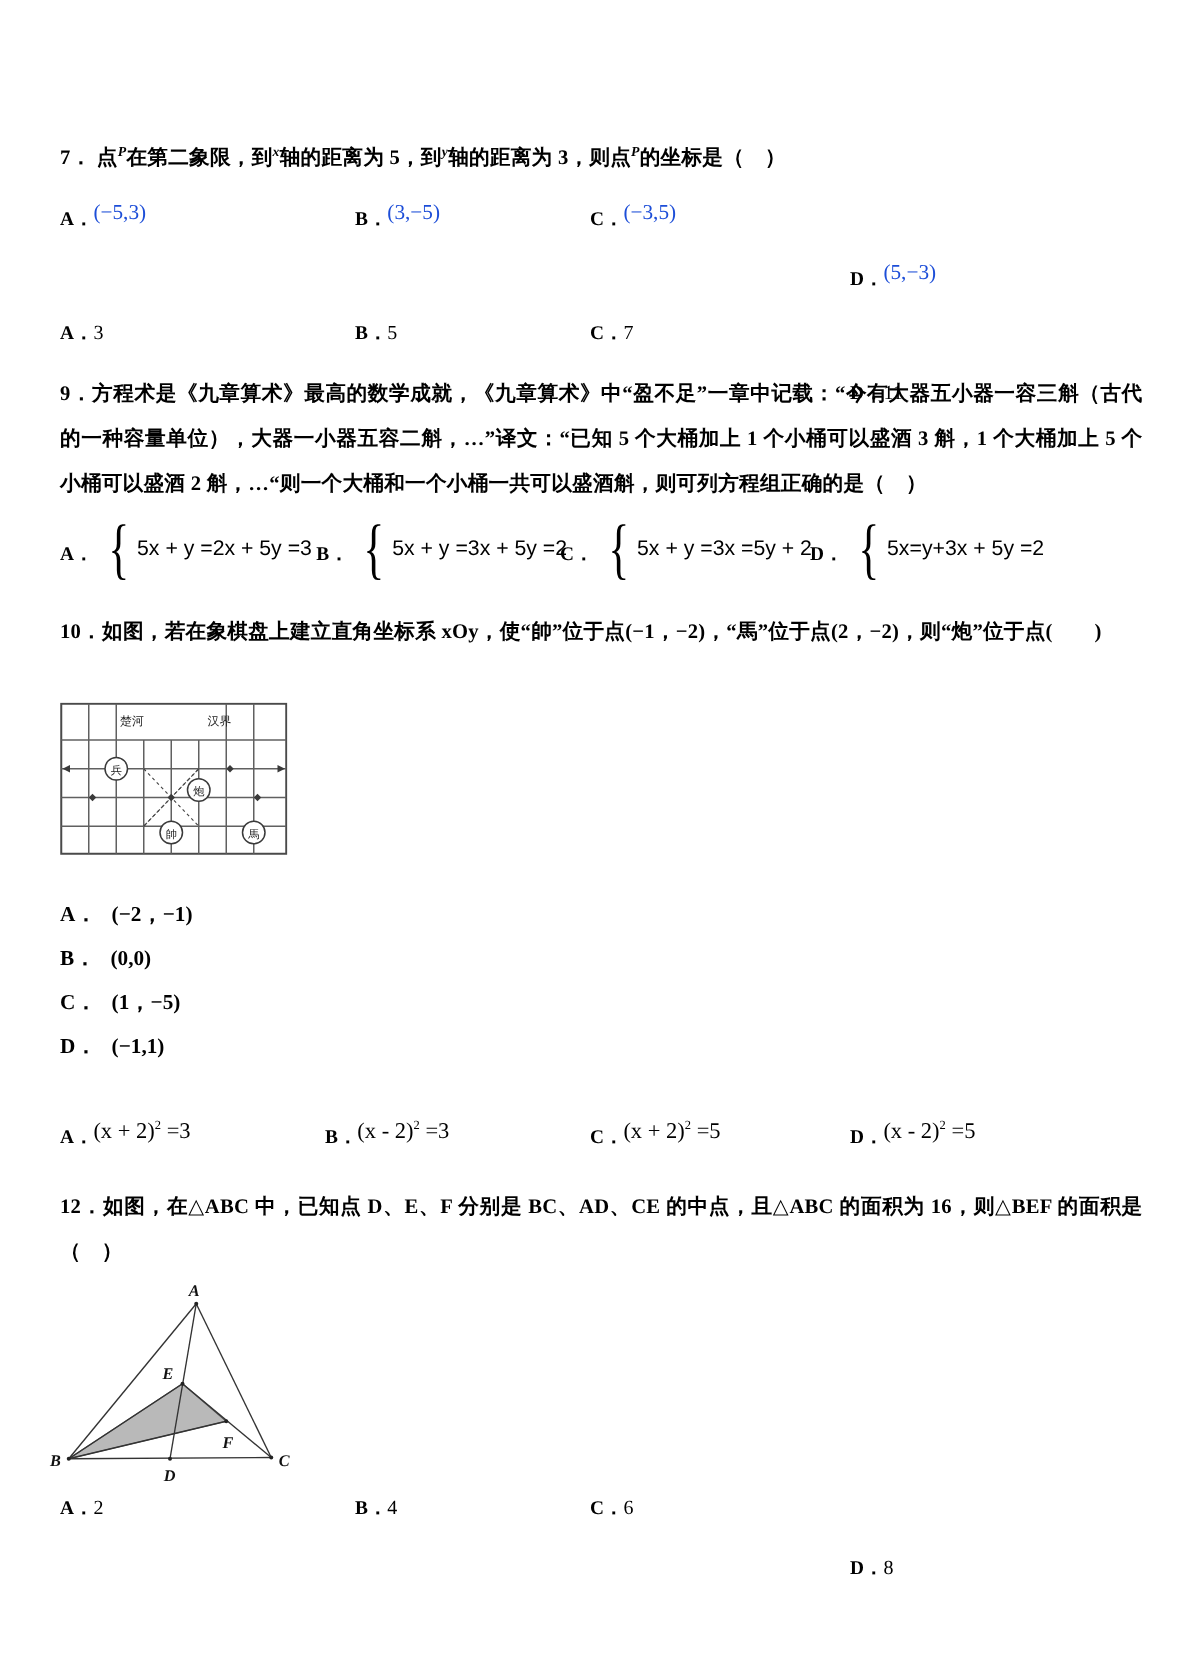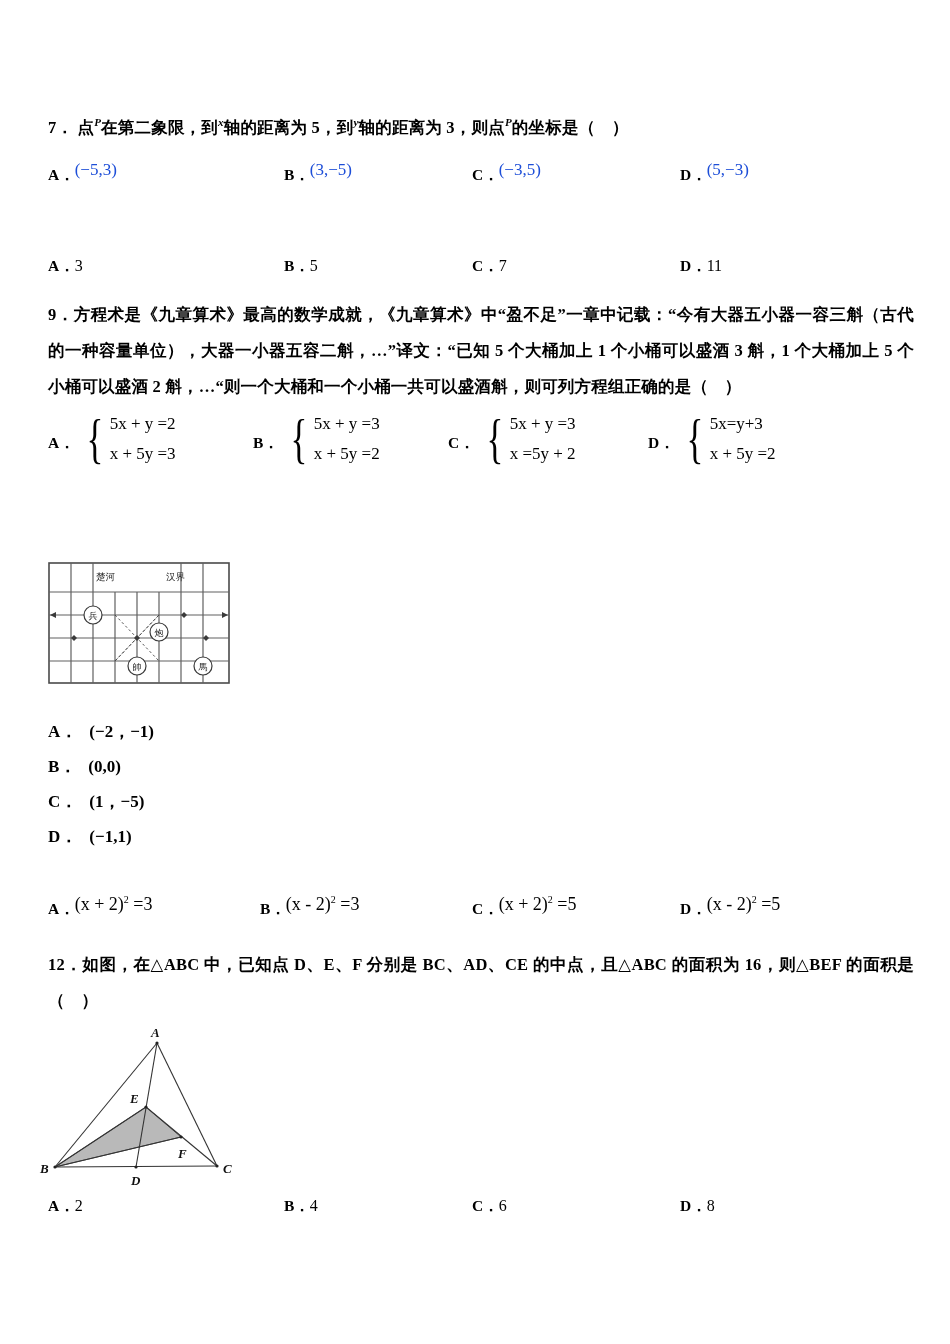--- a/index.html
+++ b/index.html
@@ -72,21 +72,21 @@
     top: -5px;
   }
   .plainval {
     font-size: 16px;
     font-weight: bold;
   }
   
   .o1 { left: 0px; }
   .o2 { left: 212px; margin-left: 24px; }
   .o3 { left: 424px; }
-  .o4 { left: 632px; }
+  .o4 { left: 632px; margin-top: 48px; }
 
   
   .opt-stack {
     position: absolute;
     left: 48px;
     font-size: 17px;
     font-weight: bold;
   }
   .opt-stack .lbl { margin-right: 12px; }
 
@@ -114,24 +114,23 @@
     font-size: 54px;
     line-height: 54px;
     font-family: "Liberation Serif", serif;
     font-weight: 300;
     margin-right: 2px;
     transform: scaleX(0.65);
     display: inline-block;
   }
   .eqs {
     display: flex;
-    flex-direction: column;
     justify-content: center;
     font-size: 17px;
-    font-family: Liberation Serif, serif;
+    font-family: Liberation Sans, sans-serif;
   }
   .eqs span {
     line-height: 30px;
     white-space: nowrap;
     font-style: normal;
   }
 
   
   .powopt {
     position: absolute;
@@ -228,20 +227,25 @@
     <div class="sysopt" style="left:600px;">
       <span class="lbl">D．</span>
       <span class="brace">{</span>
       <span class="eqs">
         <span>5x=y+3</span>
         <span>x + 5y =2</span>
       </span>
     </div>
   </div>
 
+  <div class="q" style="top:487px;">
+    <div class="qtext">
+      <span class="qnum">10．</span><span>如图，若在象棋盘上建立直角坐标系 xOy，使“帥”位于点(−1，−2)，“馬”位于点(2，−2)，则“炮”位于点(　　)</span>
+    </div>
+  </div>
 
   <div class="fig" style="left:48px; top:562px;">
     <svg width="182" height="122" viewBox="0 0 182 122">
       <rect x="1" y="1" width="180" height="120" fill="#ffffff" stroke="#4a4a4a" stroke-width="1.6"></rect>
 
       <g stroke="#606060" stroke-width="1.2">
         <line x1="23" y1="1" x2="23" y2="121"></line>
         <line x1="45" y1="1" x2="45" y2="121"></line>
         <line x1="67" y1="30" x2="67" y2="121"></line>
         <line x1="89" y1="30" x2="89" y2="121"></line>

